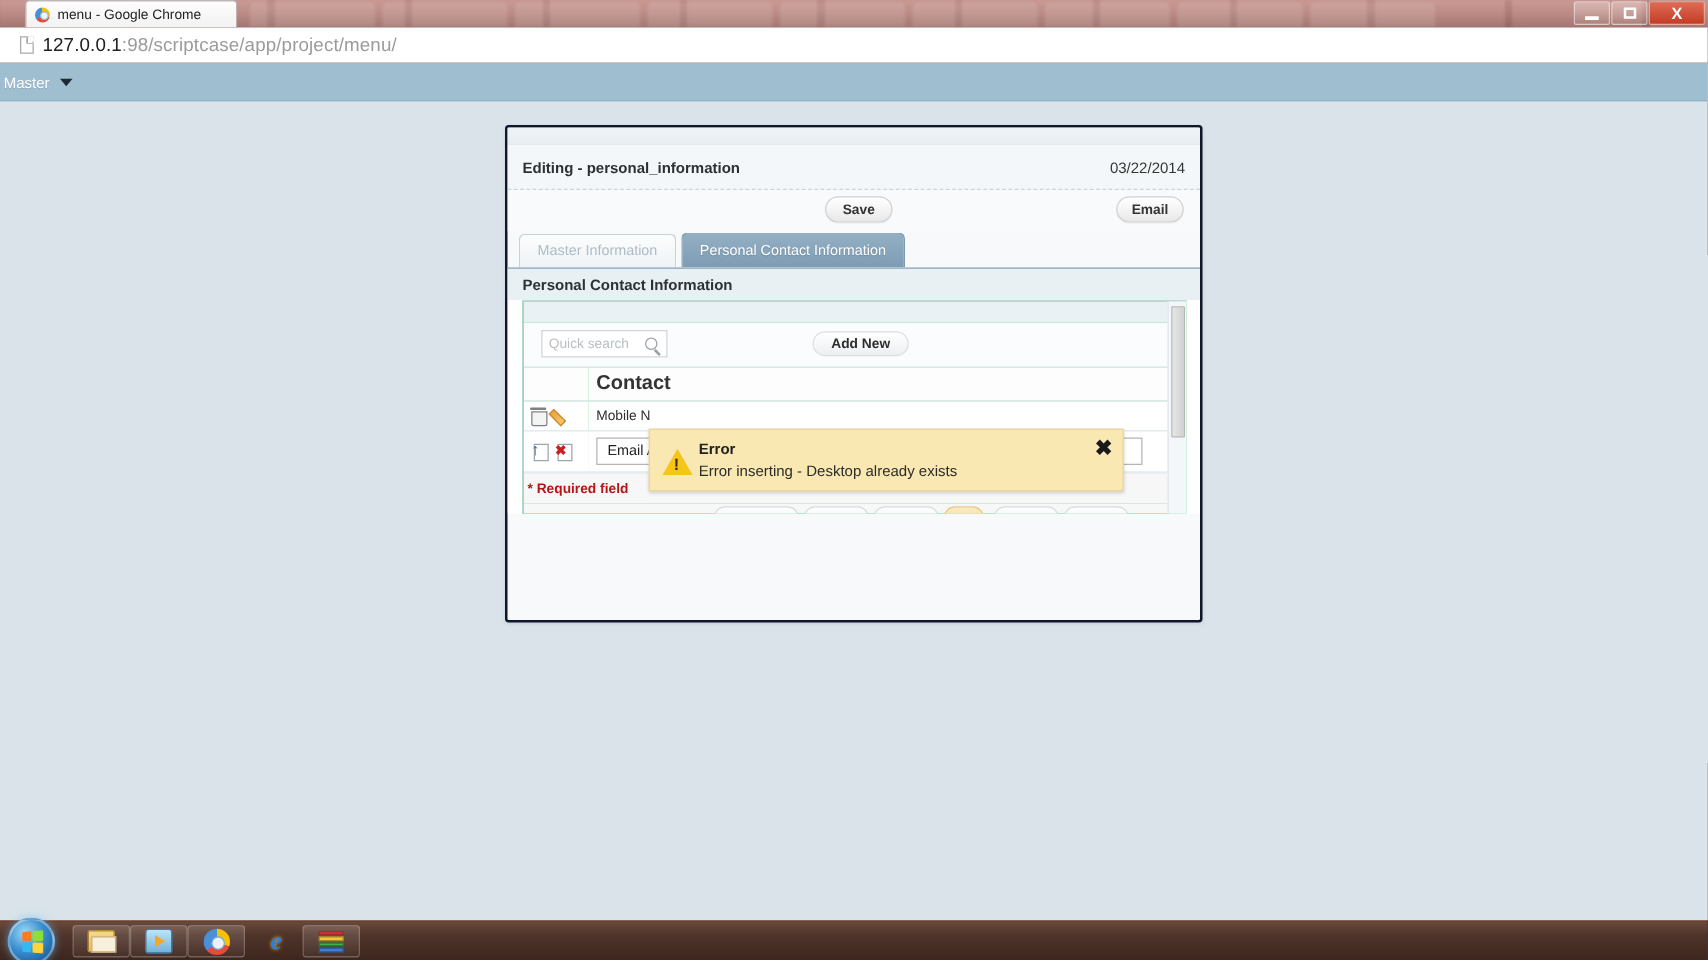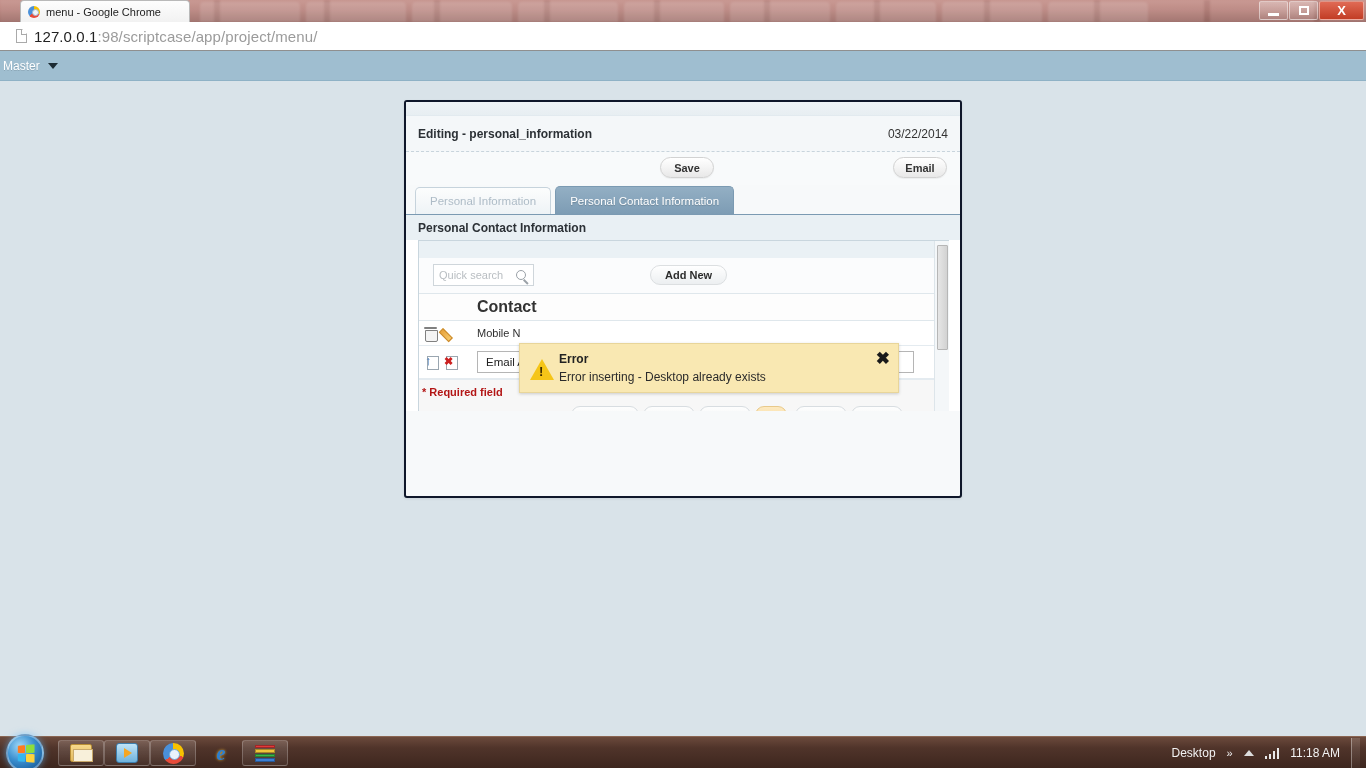--- a/index.html
+++ b/index.html
@@ -559,21 +559,21 @@
         <span class="panel-title">Editing - personal_information</span>
         <span class="panel-date">03/22/2014</span>
       </div>
 
       <div class="toolbar-row">
         <div class="sc-btn btn-save">Save</div>
         <div class="sc-btn btn-back">Email</div>
       </div>
 
       <div class="tabstrip">
-        <div class="tab inactive">Personal Information</div>
+        <div class="tab inactive">Master Information</div>
         <div class="tab active">Personal Contact Information</div>
       </div>
 
       <div class="tab-content">
         <div class="section-title">Personal Contact Information</div>
 
         <div class="grid-area">
           <div class="grid-spacer"></div>
 
           <div class="grid-toolbar">
@@ -677,26 +677,13 @@
   </div>
   <div class="tb-item" style="left:242px;">
     <span class="ic-rar">
       <i style="background:#e23a3a"></i>
         <i style="background:#f0c53a"></i>
       <i style="background:#3ab54a"></i>
         <i style="background:#3a7fd5"></i>
     </span>
   </div>
 
-  <div class="tray">
-    <span>Desktop</span>
-    <span class="chev2">»</span>
-    <span class="tray-arrow"></span>
-    <span class="bars">
-      <i style="height:3px"></i>
-        <i style="height:5px"></i>
-        <i style="height:8px"></i>
-        <i style="height:11px"></i>
-    </span>
-    <span>11:18 AM</span>
-    <span class="showdesk"></span>
-  </div>
 </div>
 
 </body></html>

